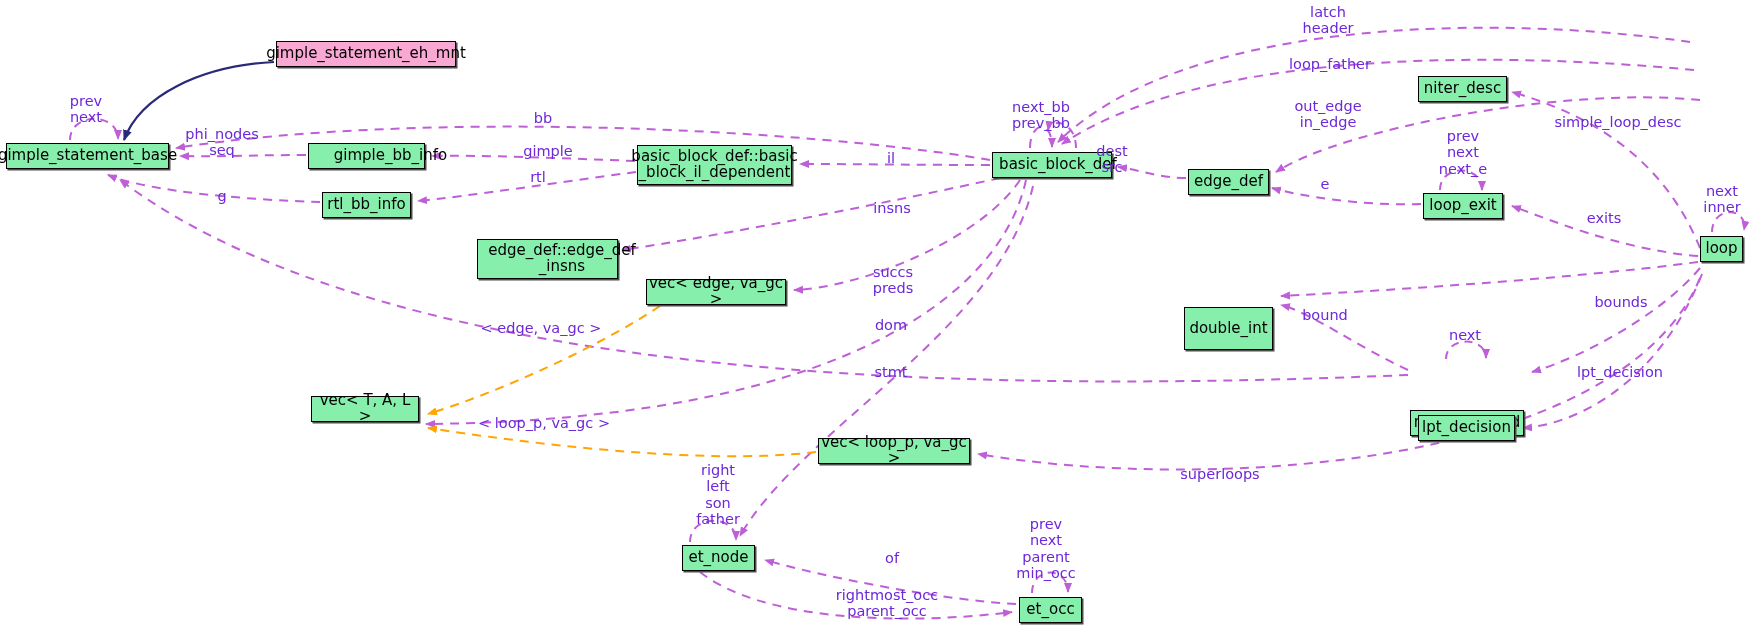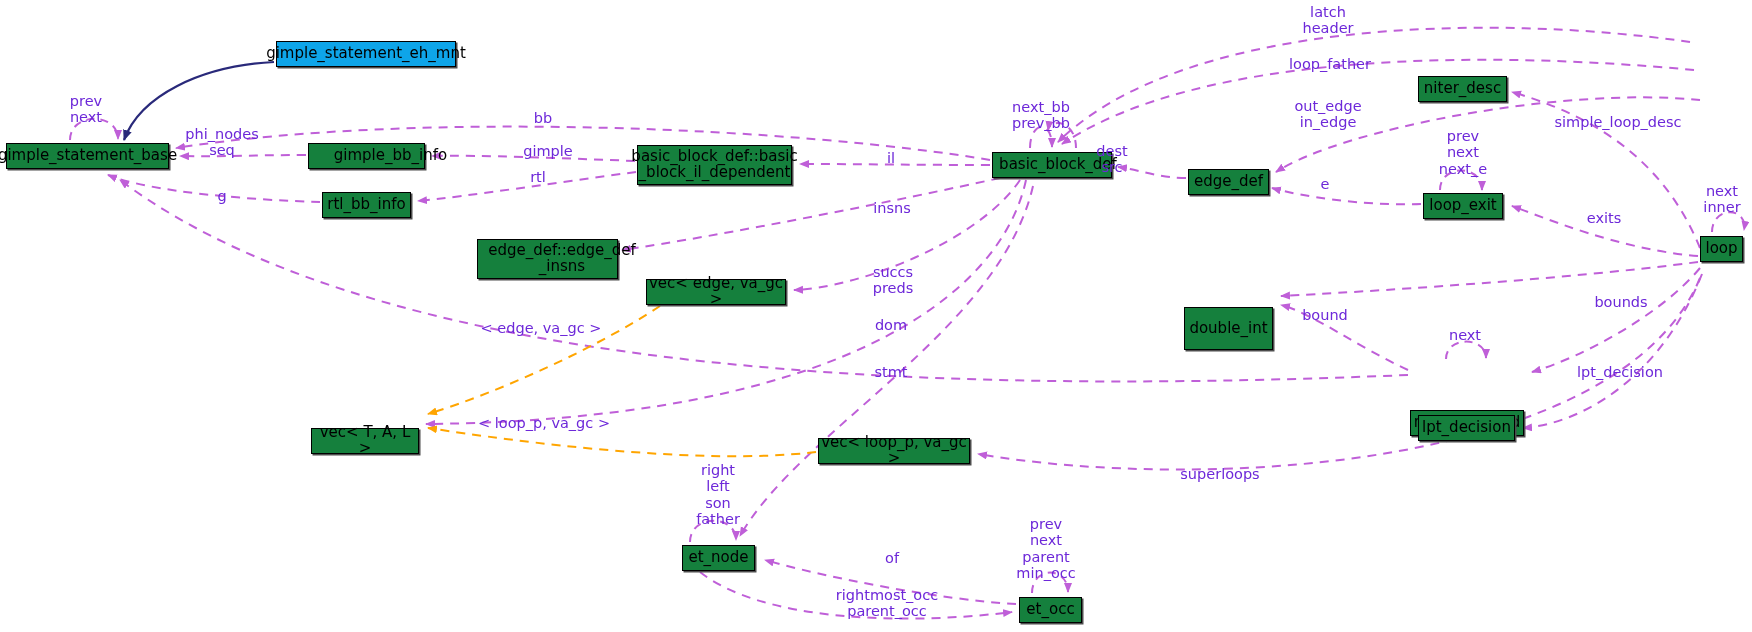--- a/index.html
+++ b/index.html
@@ -1,23 +1,23 @@
 <!DOCTYPE html>
 <html><head>
 <meta charset="utf-8">
 <style>
   html,body{margin:0;padding:0;background:#ffffff;}
   body{font-family:"DejaVu Sans","Liberation Sans",sans-serif;}
   #canvas{position:relative;width:1752px;height:632px;background:#ffffff;overflow:hidden;}
   svg#wires{position:absolute;left:0;top:0;width:1752px;height:632px;}
-  .node{position:absolute;box-sizing:border-box;border:1px solid #000;background:#15803d;
+  .node{position:absolute;box-sizing:border-box;border:1px solid #000;background:#86efac;
         display:flex;align-items:center;justify-content:center;text-align:center;
         font-size:15px;line-height:1.05;color:#000;white-space:pre-line;
         box-shadow:1.5px 1.5px 0 0 #4d4d4d;}
-  .node.filled{background:#0ea5e9;}
+  .node.filled{background:#f9a8d4;}
   .elabel{position:absolute;font-size:14.5px;color:#6d28d9;line-height:1.13;text-align:center;
           white-space:pre-line;transform:translate(-50%,0);}
 </style>
 </head>
 <body>
 
 <div id="canvas">
 
   <svg id="wires" viewBox="0 0 1752 632" xmlns="http://www.w3.org/2000/svg">
     <defs>
@@ -119,21 +119,21 @@
 
   <div class="node filled" style="left:276px;top:41px;width:180px;height:26px;">gimple_statement_eh_mnt</div>
   <div class="node" style="left:6px;top:143px;width:163px;height:26px;">gimple_statement_base</div>
   <div class="node" style="left:308px;top:143px;width:117px;height:26px;padding-left:48px;">gimple_bb_info</div>
   <div class="node" style="left:322px;top:192px;width:89px;height:26px;">rtl_bb_info</div>
   <div class="node" style="left:637px;top:145px;width:155px;height:40px;">basic_block_def::basic
 _block_il_dependent</div>
   <div class="node" style="left:477px;top:239px;width:141px;height:40px;padding-left:29px;">edge_def::edge_def
 _insns</div>
   <div class="node" style="left:646px;top:279px;width:140px;height:26px;">vec&lt; edge, va_gc &gt;</div>
-  <div class="node" style="left:311px;top:428px;width:108px;height:26px;">vec&lt; T, A, L &gt;</div>
+  <div class="node" style="left:311px;top:396px;width:108px;height:26px;">vec&lt; T, A, L &gt;</div>
   <div class="node" style="left:818px;top:438px;width:152px;height:26px;">vec&lt; loop_p, va_gc &gt;</div>
   <div class="node" style="left:992px;top:152px;width:120px;height:26px;padding-left:12px;">basic_block_def</div>
   <div class="node" style="left:1188px;top:169px;width:81px;height:26px;">edge_def</div>
   <div class="node" style="left:1418px;top:76px;width:89px;height:26px;">niter_desc</div>
   <div class="node" style="left:1423px;top:193px;width:80px;height:26px;">loop_exit</div>
   <div class="node" style="left:1184px;top:287px;width:89px;height:43px;margin-top:20px;">double_int</div>
   <div class="node" style="left:1410px;top:362px;width:114px;height:26px;margin-top:48px;">nb_iter_bound</div>
   <div class="node" style="left:1418px;top:415px;width:97px;height:26px;">lpt_decision</div>
   <div class="node" style="left:1700px;top:236px;width:43px;height:26px;">loop</div>
   <div class="node" style="left:682px;top:545px;width:73px;height:26px;">et_node</div>

